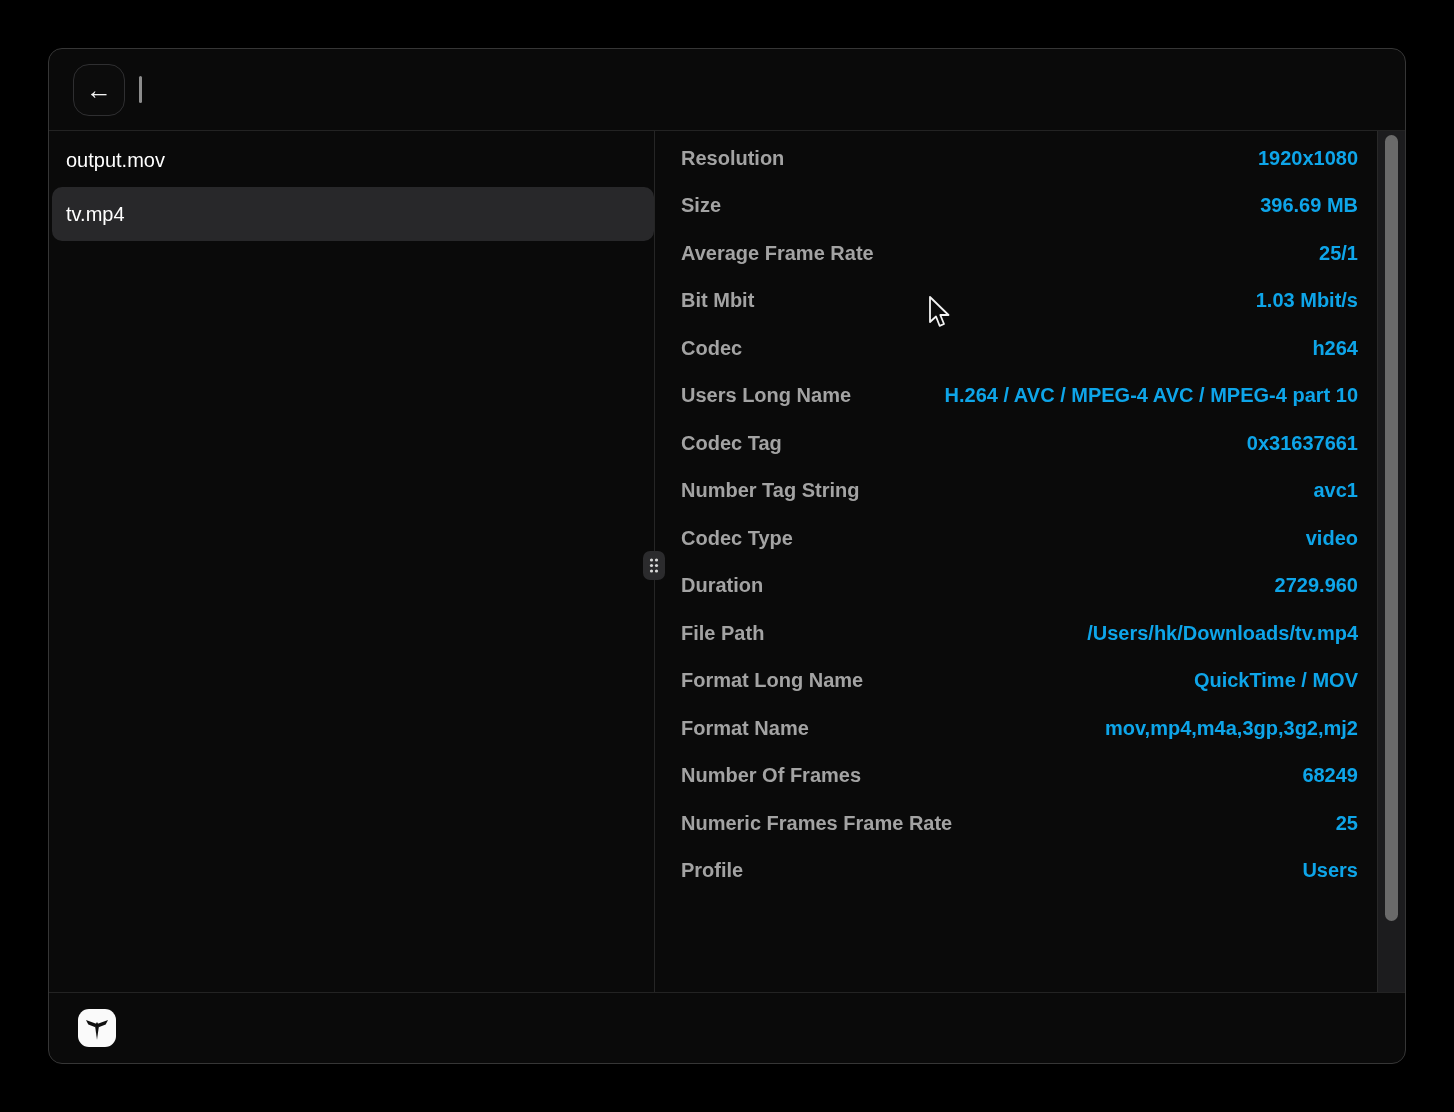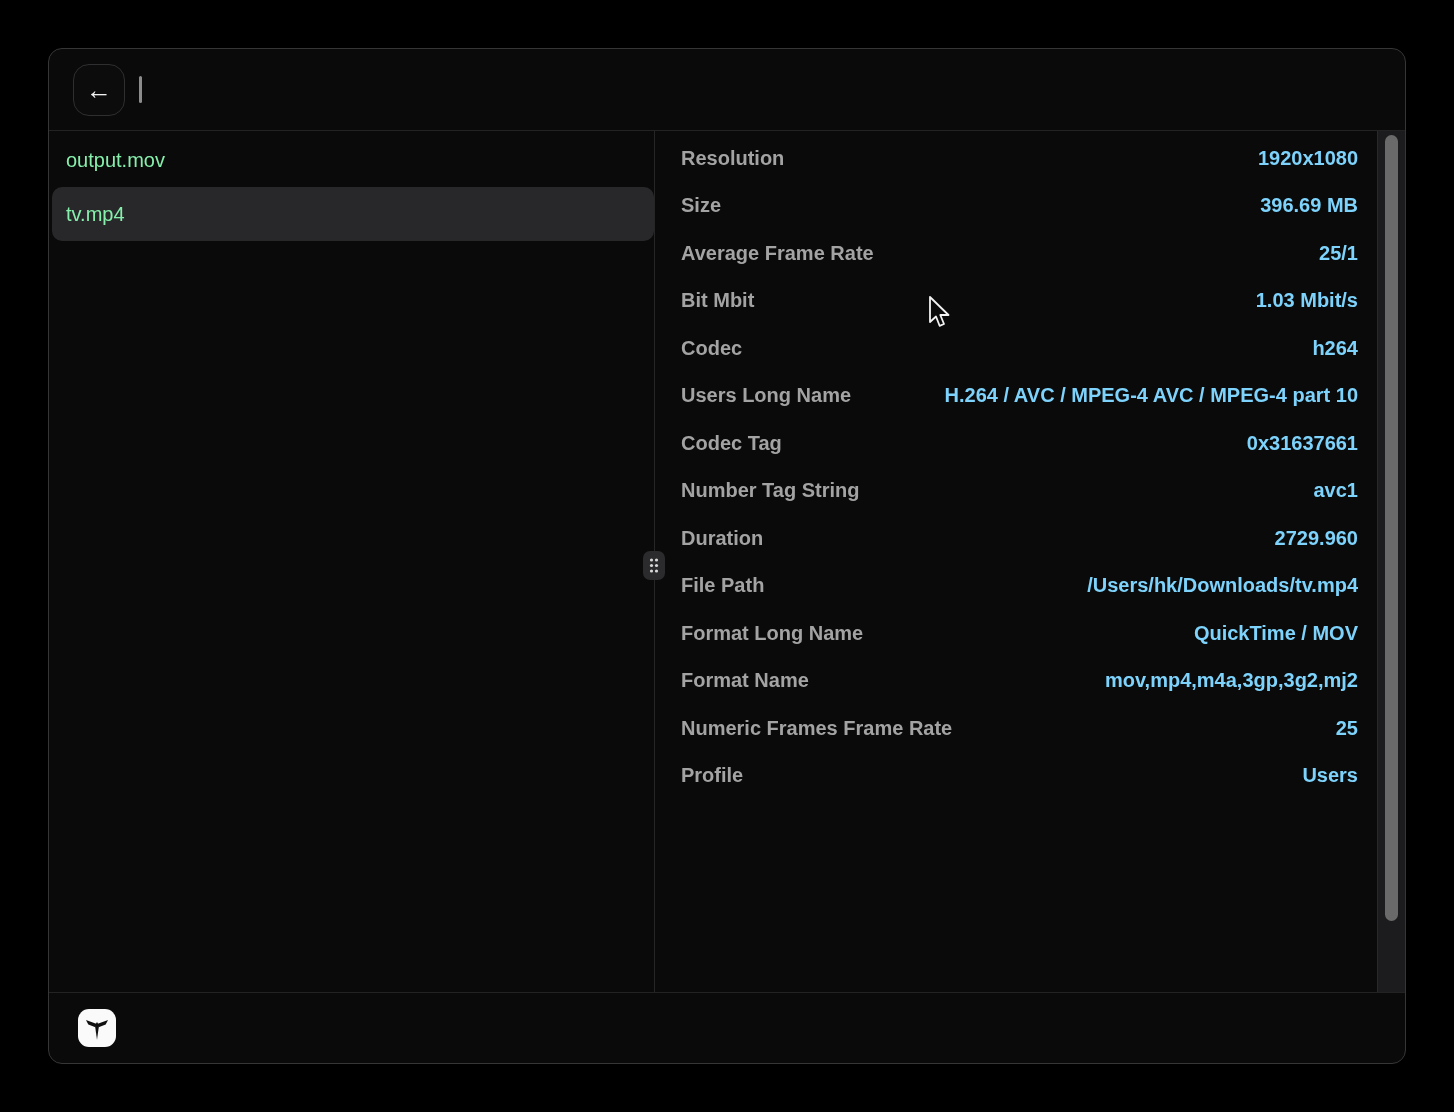--- a/index.html
+++ b/index.html
@@ -27,37 +27,37 @@
   }
   .caret { width:3px; height:27px; background:#8c8c8c; border-radius:1.5px; }
 
   
   .main { flex:1; min-height:0; display:flex; position:relative; }
 
   .filelist { width:605px; flex:none; padding-top:2px; }
   .file-item {
     height:54px; display:flex; align-items:center;
     margin-left:3px; padding:0 14px; border-radius:10px;
-    font-size:20px; color:#86efac; cursor:pointer;
+    font-size:20px; color:#ffffff; cursor:pointer;
   }
   .file-item.selected { background:#28282a;text-align:right; }
 
   .vdivider { width:1px; flex:none; background:#262626; }
 
   .meta-rows {
     flex:1; min-width:0; overflow:hidden;
     padding:3px 19px 0 26px;
     font-size:20px; line-height:34px;
   }
   .meta-row {
     display:flex; justify-content:space-between; align-items:center;
     gap:24px; min-height:47.5px;
   }
   .meta-label { font-weight:bold; color:#a3a3a3; }
-  .meta-value { font-weight:bold; color:#7dd3fc; margin-left:auto; }
+  .meta-value { font-weight:bold; color:#0ea5e9; margin-left:auto; }
 
   
   .scrolltrack {
     width:28px; flex:none; background:#1c1c1e; border-left:1px solid #292929;
     position:relative;
   }
   .scrollthumb {
     position:absolute; left:7px; top:4px; width:13px; height:786px;
     background:#6a6a6a; border-radius:7px;
   }
@@ -133,34 +133,42 @@
   </div>
         <div class="meta-row">
     <div class="meta-label">Codec Tag</div>
     <div class="meta-value">0x31637661</div>
   </div>
         <div class="meta-row">
     <div class="meta-label">Number Tag String</div>
     <div class="meta-value">avc1</div>
   </div>
         <div class="meta-row">
+    <div class="meta-label">Codec Type</div>
+    <div class="meta-value">video</div>
+  </div>
+        <div class="meta-row">
     <div class="meta-label">Duration</div>
     <div class="meta-value">2729.960</div>
   </div>
         <div class="meta-row">
     <div class="meta-label">File Path</div>
     <div class="meta-value">/Users/hk/Downloads/tv.mp4</div>
   </div>
         <div class="meta-row">
     <div class="meta-label">Format Long Name</div>
     <div class="meta-value">QuickTime / MOV</div>
   </div>
         <div class="meta-row">
     <div class="meta-label">Format Name</div>
     <div class="meta-value">mov,mp4,m4a,3gp,3g2,mj2</div>
+  </div>
+        <div class="meta-row">
+    <div class="meta-label">Number Of Frames</div>
+    <div class="meta-value">68249</div>
   </div>
         <div class="meta-row">
     <div class="meta-label">Numeric Frames Frame Rate</div>
     <div class="meta-value">25</div>
   </div>
         <div class="meta-row">
     <div class="meta-label">Profile</div>
     <div class="meta-value">Users</div>
   </div>
       </div>

